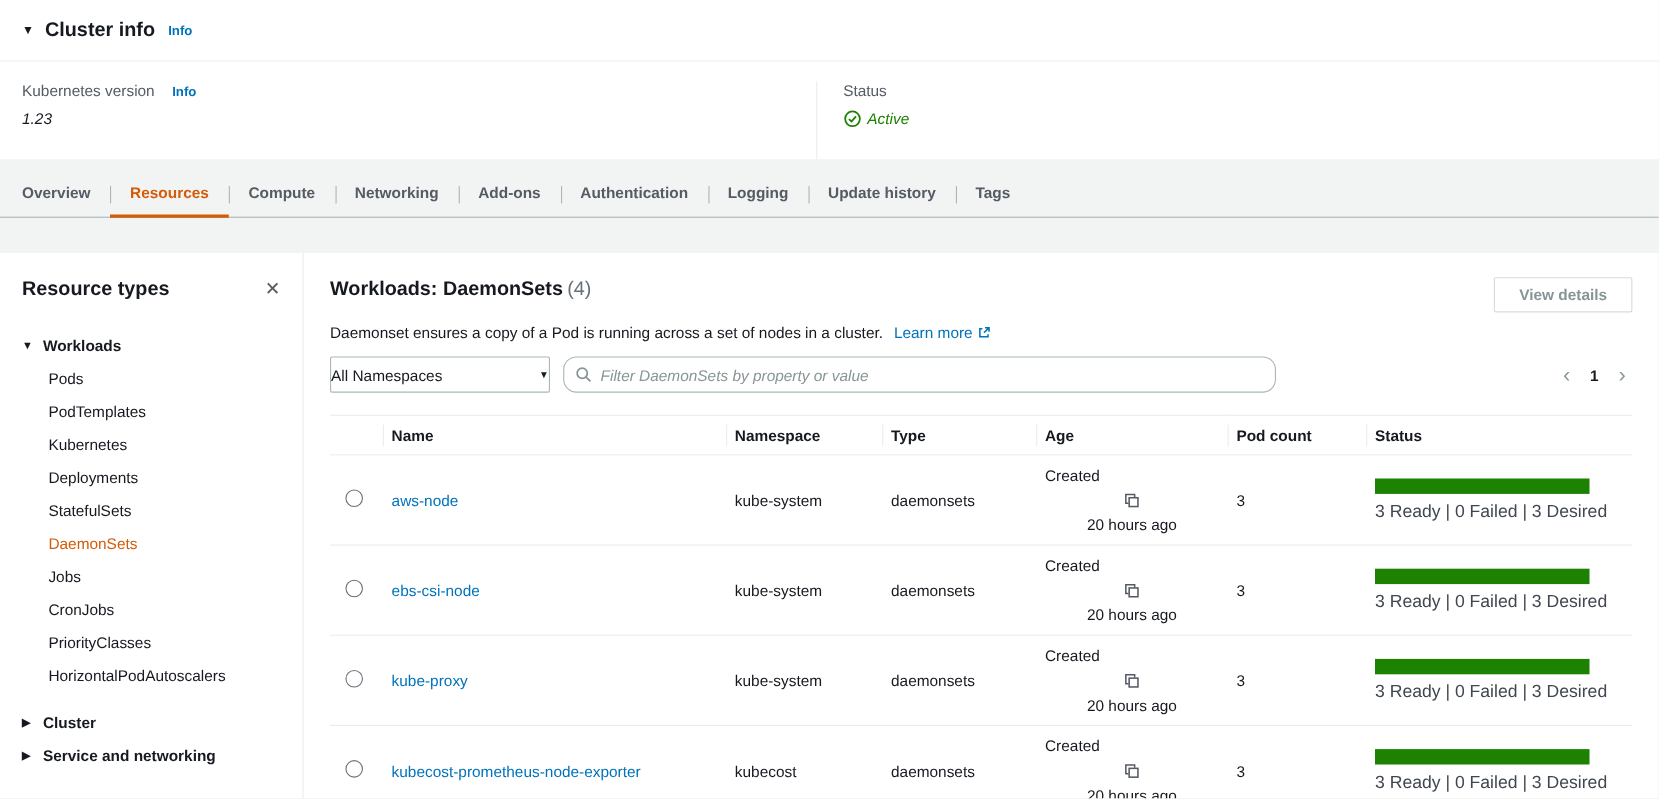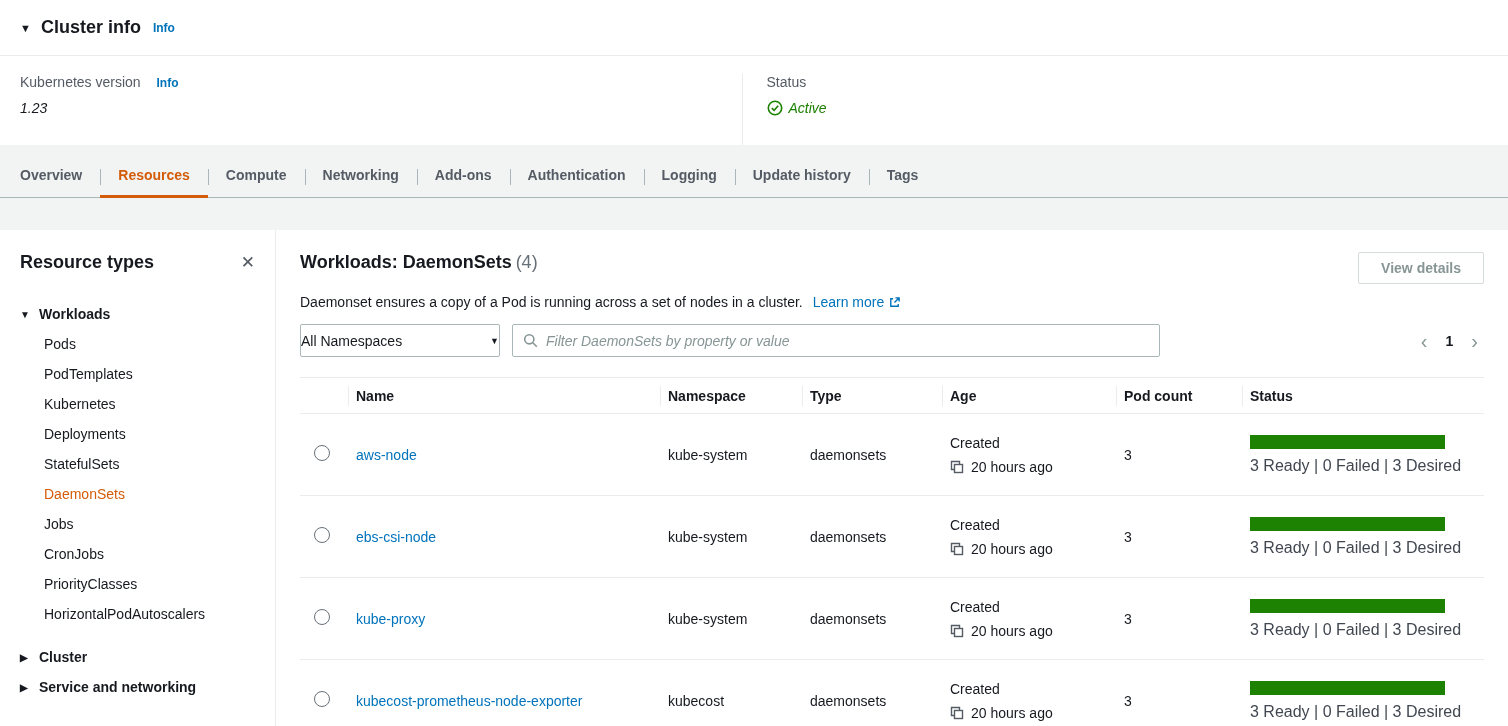--- a/index.html
+++ b/index.html
@@ -61,21 +61,21 @@
     color:#879596; font-weight:bold; font-size:14px; padding:7px 22px; cursor:default; }
   .description { margin-top:10px; font-size:14px; color:#16191f; }
   .learn-more { color:#0073bb; text-decoration:none; margin-left:6px; cursor:pointer;
     display:inline-flex; align-items:center; gap:4px; }
 
   .filter-row { display:flex; align-items:center; margin-top:14px; gap:12px; }
   .ns-select { width:200px; height:33px; border:1px solid #aab7b8; border-radius:2px;
     display:flex; align-items:center; justify-content:space-between; padding:0 0;
     background:#fff; cursor:pointer; }
   .ns-caret { font-size:9px; color:#16191f; }
-  .search-box { width:648px; height:33px; border:1px solid #aab7b8; border-radius:2px;
+  .search-box { width:648px; height:33px; border:1px solid #aab7b8; border-radius:12px;
     display:flex; align-items:center; padding:0 10px; gap:8px; background:#fff; }
   .search-box input { border:none; outline:none; flex:1; font-size:14px;
     font-family:"Liberation Sans", sans-serif; color:#16191f; }
   .search-box input::placeholder { color:#879596; font-style:italic; }
   .pager { margin-left:auto; display:flex; align-items:center; gap:18px;
     font-size:14px; padding-right:6px; }
   .pager-arrow { color:#879596; font-size:20px; line-height:1; cursor:pointer; }
   .pager-page { font-weight:bold; color:#16191f; cursor:pointer; }
 
   
@@ -85,21 +85,21 @@
     position:relative; padding:0 8px; }
   thead th.sel-col { padding:0; }
   thead th:not(:first-child)::before { content:""; position:absolute; left:0; top:8px;
     width:1px; height:20px; background:#eaeded; }
   tbody td { border-bottom:1px solid #eaeded; height:82px; vertical-align:middle;
     padding:0 8px; font-size:14px; }
   .radio { width:16px; height:16px; border:1px solid #687078; border-radius:50%;
     background:#fff; display:inline-block; margin-left:6px; cursor:pointer; }
   .name-link { color:#0073bb; text-decoration:none; cursor:pointer; }
   .age-cell { display:flex; flex-direction:column; gap:8px; }
-  .age-sub { display:flex; align-items:center; gap:7px; color:#16191f; }
+  .age-sub { display:flex; align-items:center; gap:7px; color:#16191f;flex-direction:column; }
   .status-cell { display:flex; flex-direction:column; gap:8px; }
   .status-bar { width:195px; height:14px; background:#1d8102; }
   .status-text { font-size:16px; color:#414750; }
 </style>
 </head>
 <body>
 
 <div class="page-header">
   <span class="collapse-caret">▼</span>
   <span class="page-title">Cluster info</span>

